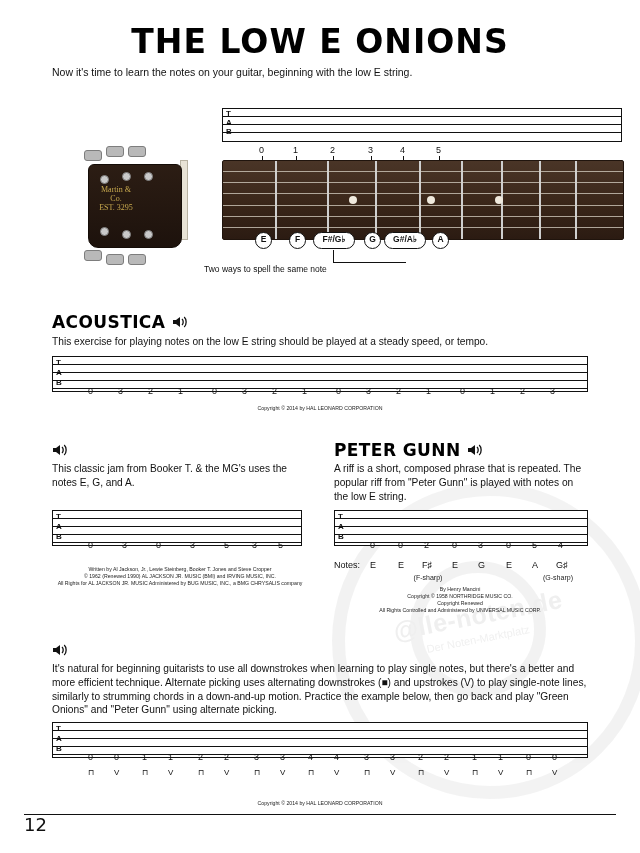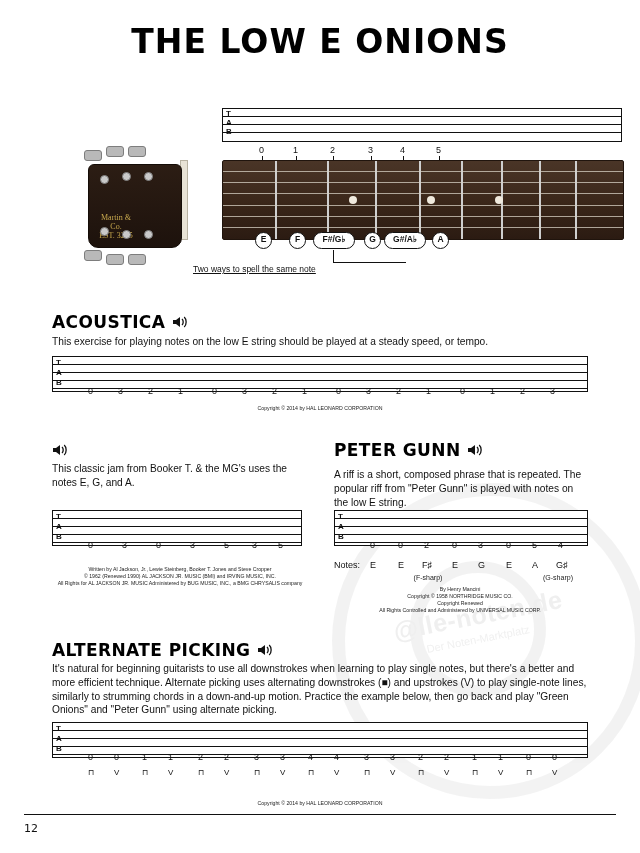--- a/index.html
+++ b/index.html
@@ -106,21 +106,20 @@
   }
   .tunerpeg{
     position:absolute;width:7px;height:7px;border-radius:50%;
     background:#c9c9c9;border:1px solid #7d7d7d;
   }
   .logo{
     position:absolute;left:96px;top:186px;width:40px;height:32px;
     color:#c8a94e;font-size:8px;text-align:center;
     font-family:"Liberation Serif",serif;
     line-height:1.1;
-    margin-top:28px;
   }
   .notecircle{
     position:absolute;width:15px;height:15px;border-radius:50%;
     background:#fff;border:1.6px solid #111;
     font-size:8.5px;font-weight:bold;text-align:center;line-height:13px;
     font-family:"Liberation Sans",sans-serif;color:#111;
   }
   .arrow{
     position:absolute;width:1.4px;background:#111;
   }
@@ -141,21 +140,21 @@
     letter-spacing:.4px;
     color:#000;
   }
   .body{
     position:absolute;font-size:10.2px;line-height:1.35;color:#111;
   }
   .tiny{
     position:absolute;font-size:5.2px;line-height:1.45;color:#222;text-align:center;
   }
   .pagenum{
-    position:absolute;left:24px;bottom:18px;font-size:11px;color:#111;
+    position:absolute;left:24px;bottom:18px;font-size:18px;color:#111;
     font-family:"DejaVu Sans",sans-serif;
   }
   .footline{
     position:absolute;left:24px;right:24px;bottom:38px;height:1px;background:#111;
   }
   .speaker{
     display:inline-block;vertical-align:middle;
   }
   .notes-label{
     position:absolute;font-size:9px;font-weight:normal;color:#111;
@@ -168,20 +167,21 @@
 <div class="page">
 
   <div class="watermark">
     <div class="wm-circle"></div>
     <div class="wm-inner"></div>
     <div class="wm-text">@lle-noten.de</div>
     <div class="wm-sub">Der Noten-Marktplatz</div>
   </div>
 
   <h1 class="title">THE LOW E ONIONS</h1>
+  <div class="intro">Now it's time to learn the notes on your guitar, beginning with the low E string.</div>
 
   <div class="tab" style="left:222px;top:108px;width:400px;height:34px;">
     <div class="line" style="top:7px;"></div>
     <div class="line" style="top:15px;"></div>
     <div class="line" style="top:23px;"></div>
   </div>
   <div class="tabletter" style="left:226px;top:110px;">T</div>
   <div class="tabletter" style="left:226px;top:119px;">A</div>
   <div class="tabletter" style="left:226px;top:128px;">B</div>
 
@@ -238,21 +238,21 @@
   <div class="tunerpeg" style="left:144px;top:230px;"></div>
 
   <div class="notecircle" style="left:255px;top:232px;">E</div>
   <div class="notecircle" style="left:289px;top:232px;">F</div>
   <div class="notecircle" style="left:313px;top:232px;width:40px;border-radius:9px;">F#/G♭</div>
   <div class="notecircle" style="left:364px;top:232px;">G</div>
   <div class="notecircle" style="left:384px;top:232px;width:40px;border-radius:9px;">G#/A♭</div>
   <div class="notecircle" style="left:432px;top:232px;">A</div>
 
   <div class="callbar" style="left:333px;top:250px;width:72px;height:12px;"></div>
-  <div class="callout" style="left:193px;top:264px;text-decoration:underline;">Two ways to spell the same note</div>
+  <div class="callout" style="left:204px;top:264px;">Two ways to spell the same note</div>
 
   <h2 class="sec" style="left:52px;top:312px;">
     <span>ACOUSTICA</span>
     <span class="speaker">
       <svg width="16" height="14" viewBox="0 0 16 14">
           <path d="M1 5h3l4-3v10l-4-3H1z" fill="#111"></path>
           <path d="M10 4c1.6 1.4 1.6 4.6 0 6" stroke="#111" stroke-width="1.3" fill="none"></path>
           <path d="M12.2 2c2.6 2.3 2.6 7.7 0 10" stroke="#111" stroke-width="1.3" fill="none"></path>
         </svg>
     </span>
@@ -324,21 +324,21 @@
   <h2 class="sec" style="left:334px;top:440px;">
     <span>PETER GUNN</span>
     <span class="speaker">
       <svg width="16" height="14" viewBox="0 0 16 14">
           <path d="M1 5h3l4-3v10l-4-3H1z" fill="#111"></path>
           <path d="M10 4c1.6 1.4 1.6 4.6 0 6" stroke="#111" stroke-width="1.3" fill="none"></path>
           <path d="M12.2 2c2.6 2.3 2.6 7.7 0 10" stroke="#111" stroke-width="1.3" fill="none"></path>
         </svg>
     </span>
   </h2>
-  <div class="body" style="left:334px;top:462px;width:254px;margin-top:6px;">A riff is a short, composed phrase that is repeated. The popular riff from "Peter Gunn" is played with notes on the low E string.</div>
+  <div class="body" style="left:334px;top:462px;width:254px;">A riff is a short, composed phrase that is repeated. The popular riff from "Peter Gunn" is played with notes on the low E string.</div>
 
   <div class="tab" style="left:334px;top:510px;width:254px;height:36px;">
     <div class="line" style="top:7px;"></div>
     <div class="line" style="top:15px;"></div>
     <div class="line" style="top:23px;"></div>
     <div class="line" style="top:31px;"></div>
   </div>
   <div class="tabletter" style="left:338px;top:513px;">T</div>
   <div class="tabletter" style="left:338px;top:523px;">A</div>
   <div class="tabletter" style="left:338px;top:533px;">B</div>
@@ -363,21 +363,20 @@
   <div class="notes-label" style="left:556px;top:560px;">G♯</div>
   <div class="tiny" style="left:398px;top:573px;width:60px;font-size:7px;">(F-sharp)</div>
   <div class="tiny" style="left:528px;top:573px;width:60px;font-size:7px;">(G-sharp)</div>
 
   <div class="tiny" style="left:320px;top:586px;width:280px;">By Henry Mancini</div>
   <div class="tiny" style="left:320px;top:593px;width:280px;">Copyright © 1958 NORTHRIDGE MUSIC CO.</div>
   <div class="tiny" style="left:320px;top:600px;width:280px;">Copyright Renewed</div>
   <div class="tiny" style="left:320px;top:607px;width:280px;">All Rights Controlled and Administered by UNIVERSAL MUSIC CORP.</div>
 
   <h2 class="sec" style="left:52px;top:640px;">
-    <span>ALTERNATE PICKING</span>
     <span class="speaker">
       <svg width="16" height="14" viewBox="0 0 16 14">
           <path d="M1 5h3l4-3v10l-4-3H1z" fill="#111"></path>
           <path d="M10 4c1.6 1.4 1.6 4.6 0 6" stroke="#111" stroke-width="1.3" fill="none"></path>
           <path d="M12.2 2c2.6 2.3 2.6 7.7 0 10" stroke="#111" stroke-width="1.3" fill="none"></path>
         </svg>
     </span>
   </h2>
   <div class="body" style="left:52px;top:662px;width:540px;">It's natural for beginning guitarists to use all downstrokes when learning to play single notes, but there's a better and more efficient technique. Alternate picking uses alternating downstrokes (■) and upstrokes (V) to play single-note lines, similarly to strumming chords in a down-and-up motion. Practice the example below, then go back and play "Green Onions" and "Peter Gunn" using alternate picking.</div>
 

